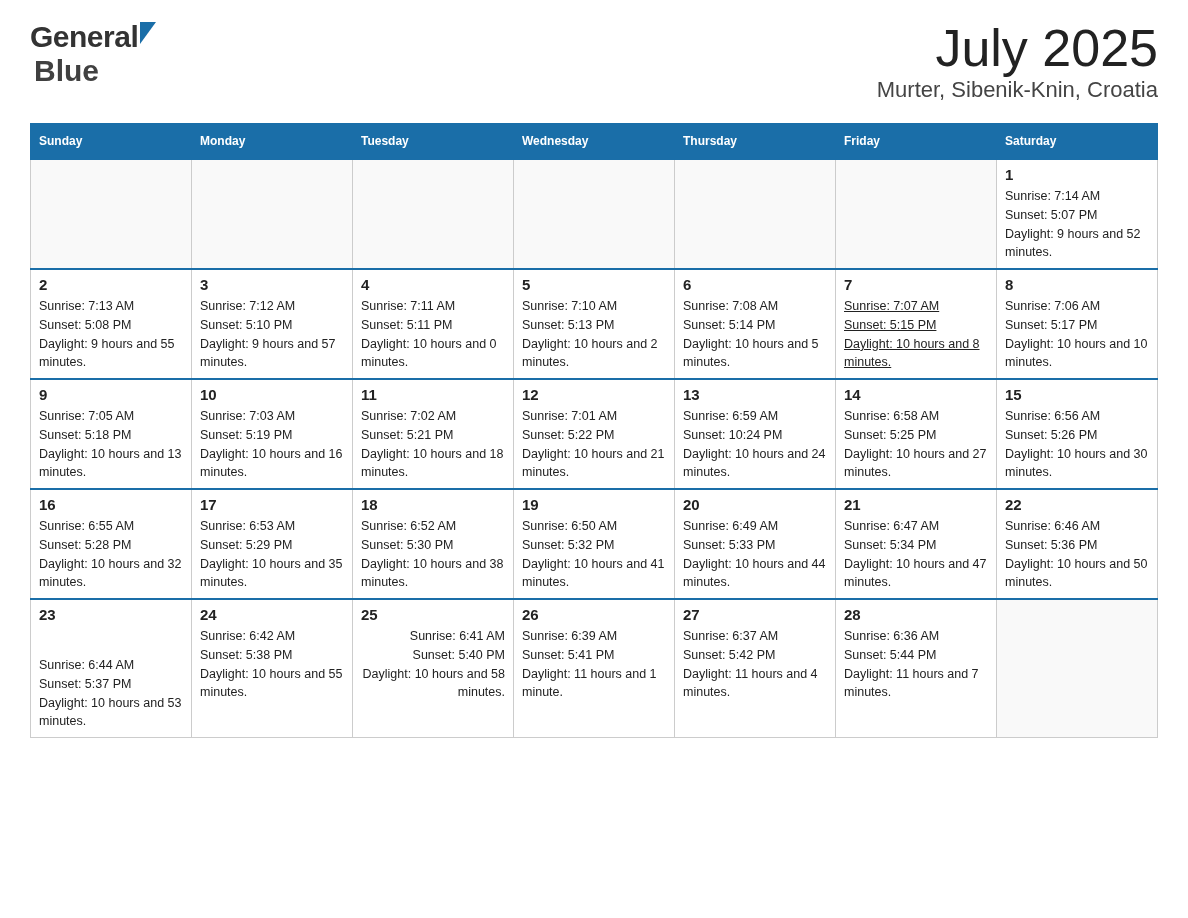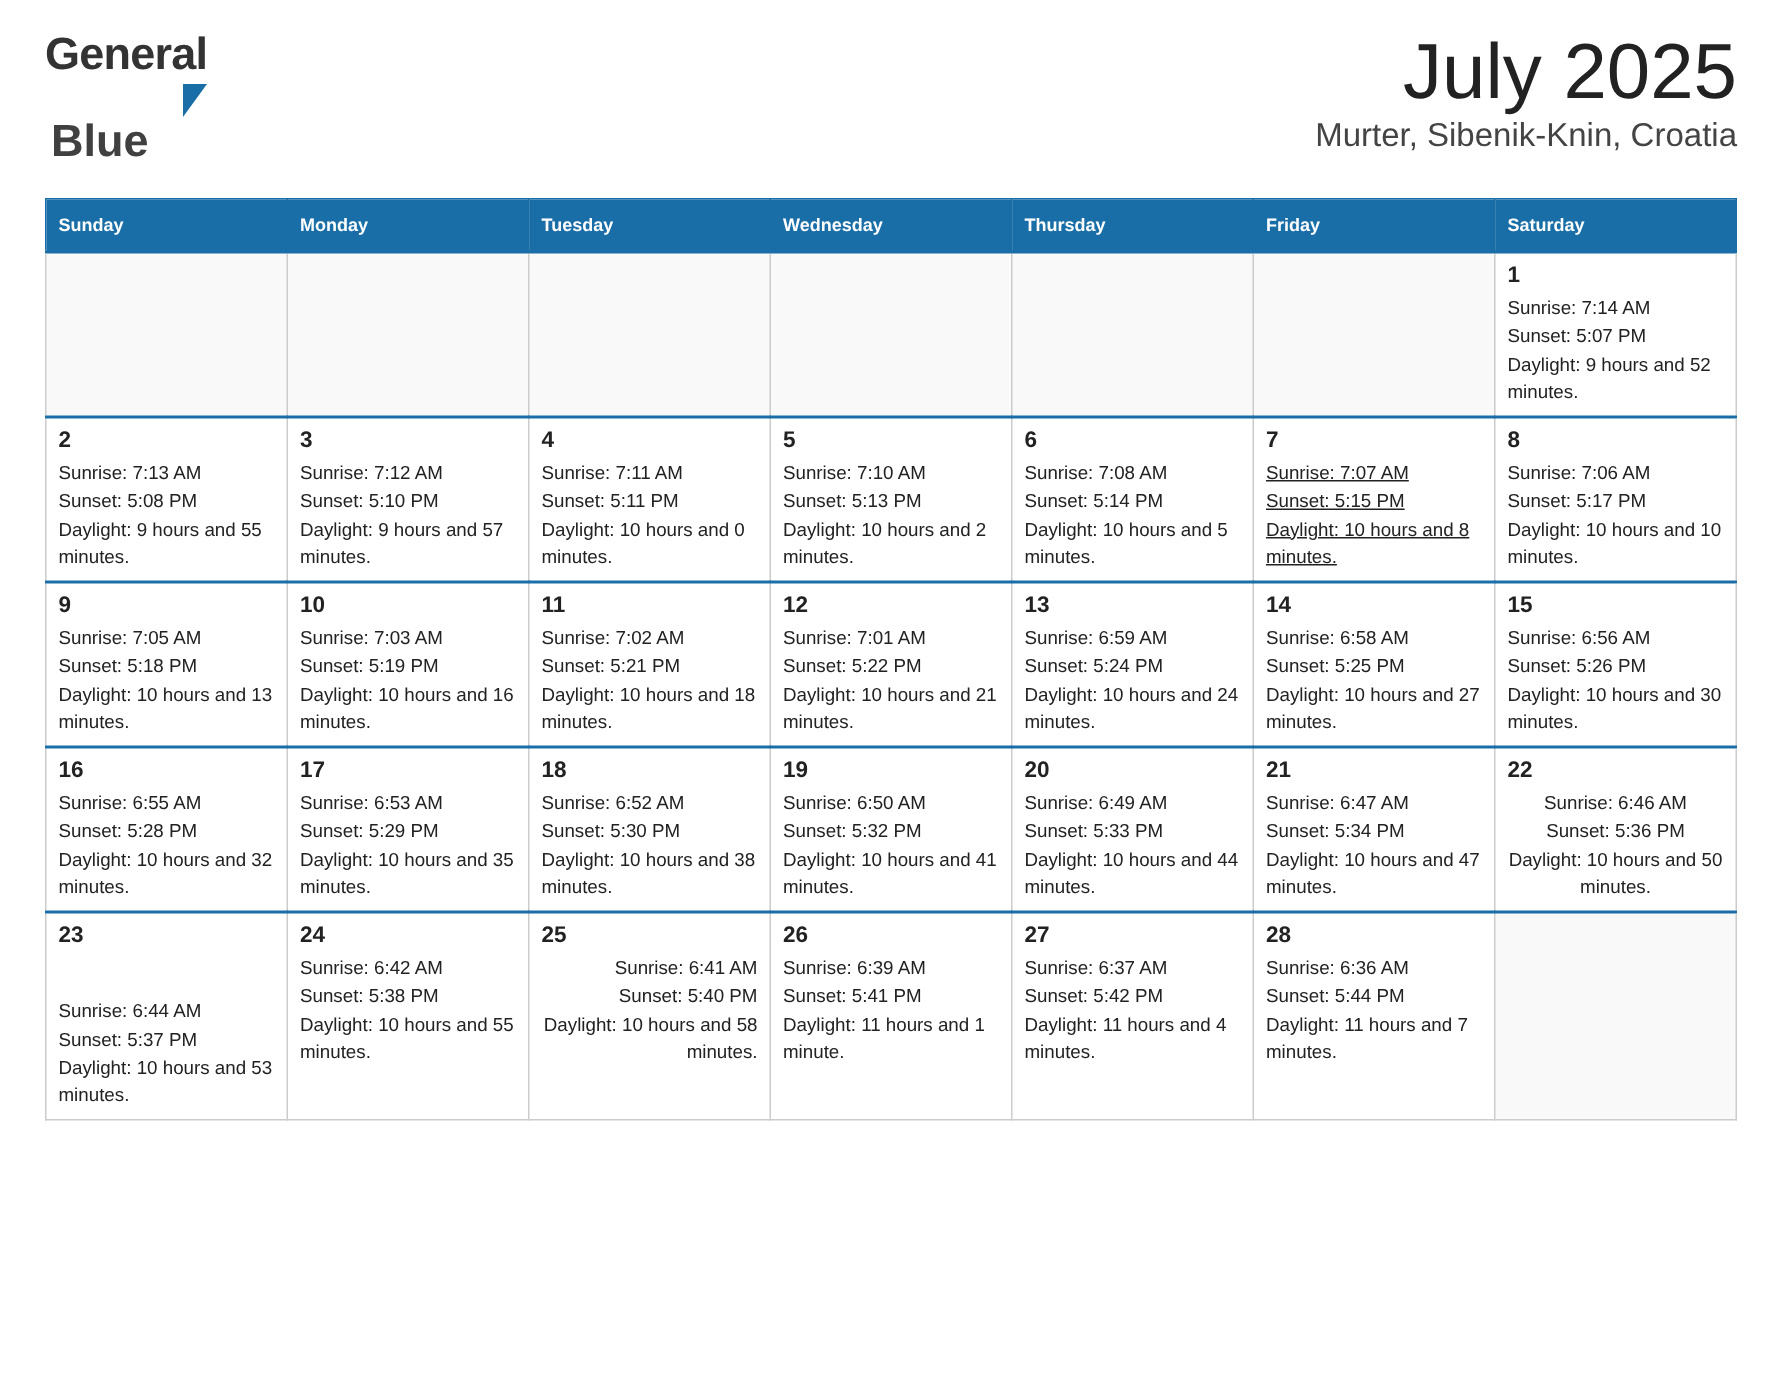--- a/index.html
+++ b/index.html
@@ -69,22 +69,21 @@
     }
     .empty-cell {
       background: #f9f9f9;
     }
     .logo-wrapper {
       display: flex;
       flex-direction: column;
     }
     .logo-row {
       display: flex;
-      align-items: flex-end;
-      flex-direction: column;
+      align-items: flex-start;
     }
     .logo-text-general {
       font-size: 30px;
       font-weight: bold;
       color: #333;
       letter-spacing: -0.5px;
     }
     .logo-triangle {
       display: inline-block;
       width: 0;
@@ -213,21 +212,21 @@
         </td>
         <td>
           <span class="day-number">12</span>
           <div class="day-info" style="white-space: pre-line;">Sunrise: 7:01 AM
 Sunset: 5:22 PM
 Daylight: 10 hours and 21 minutes.</div>
         </td>
         <td>
           <span class="day-number">13</span>
           <div class="day-info" style="white-space: pre-line;">Sunrise: 6:59 AM
-Sunset: 5:24 PM
+Sunset: 10:24 PM
 Daylight: 10 hours and 24 minutes.</div>
         </td>
         <td>
           <span class="day-number">14</span>
           <div class="day-info" style="white-space: pre-line;">Sunrise: 6:58 AM
 Sunset: 5:25 PM
 Daylight: 10 hours and 27 minutes.</div>
         </td>
         <td>
           <span class="day-number">15</span>
@@ -268,21 +267,21 @@
 Daylight: 10 hours and 44 minutes.</div>
         </td>
         <td>
           <span class="day-number">21</span>
           <div class="day-info" style="white-space: pre-line;">Sunrise: 6:47 AM
 Sunset: 5:34 PM
 Daylight: 10 hours and 47 minutes.</div>
         </td>
         <td>
           <span class="day-number">22</span>
-          <div class="day-info" style="white-space: pre-line; text-align: center;">Sunrise: 6:46 AM
+          <div class="day-info" style="white-space: pre-line;">Sunrise: 6:46 AM
 Sunset: 5:36 PM
 Daylight: 10 hours and 50 minutes.</div>
         </td>
       </tr>
       <tr>
         <td>
           <span class="day-number">23</span>
           <div class="day-info" style="white-space: pre-line; margin-top: 33px;">Sunrise: 6:44 AM
 Sunset: 5:37 PM
 Daylight: 10 hours and 53 minutes.</div>

